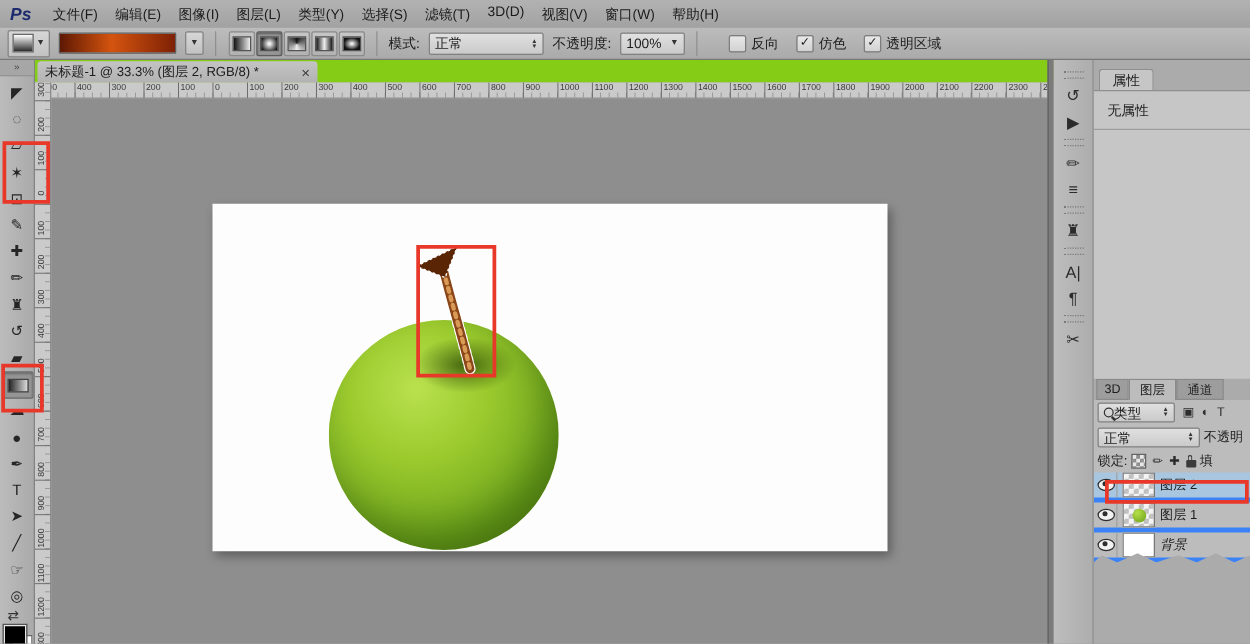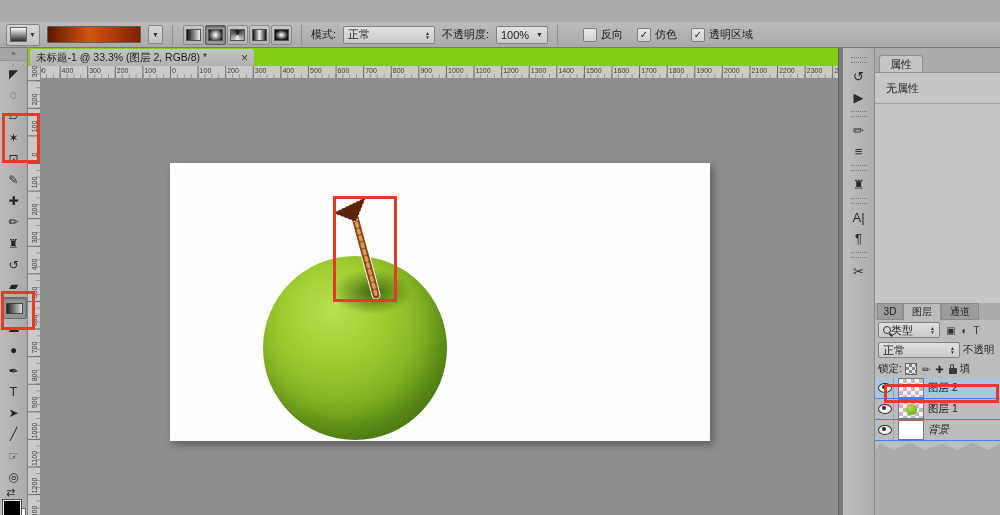--- a/index.html
+++ b/index.html
@@ -115,21 +115,21 @@
   .mag::after{content:"";position:absolute;width:4px;height:1.5px;background:#333;transform:rotate(45deg);right:-3px;bottom:-2px}
   .filter-ico{font-size:10px;color:#2e2e2e;margin-left:3px}
   .mini-checker{width:10px;height:10px;border:1px solid #666;
      background-image:linear-gradient(45deg,#888 25%,transparent 25%,transparent 75%,#888 75%),
                       linear-gradient(45deg,#888 25%,#e8e8e8 25%,#e8e8e8 75%,#888 75%);
      background-size:6px 6px;background-position:0 0,3px 3px}
   .lock-glyph{font-size:10px;color:#2b2b2b}
   .mini-lock{width:8px;height:6px;background:#3a3a3a;border-radius:1px;position:relative;margin-top:4px}
   .mini-lock::before{content:"";position:absolute;left:1px;top:-4px;width:4px;height:4px;
      border:1.5px solid #3a3a3a;border-bottom:none;border-radius:3px 3px 0 0;box-sizing:border-box}
-  .lrow{display:flex;align-items:center;gap:4px;height:20px;border-bottom:1px solid #3b82f6;padding:0 2px}
+  .lrow{display:flex;align-items:center;gap:4px;height:20px;border-bottom:4px solid #3b82f6;padding:0 2px}
   .lrow.selected{background:#a9c6e0}
   .eye-cell{width:16px;display:flex;align-items:center;justify-content:center;border-right:1px solid #a0a0a0;height:100%}
   .eye{width:12px;height:8px;border:1px solid #2e2e2e;border-radius:50%;background:#f2f2f2;position:relative}
   .eye::after{content:"";position:absolute;left:3px;top:1.2px;width:4px;height:4px;border-radius:50%;background:#2e2e2e}
   .thumb{width:24px;height:18px;border:1px solid #777;background:#fff;flex:none;display:flex}
   .thumb.transparent,.thumb.apple{
      background-image:linear-gradient(45deg,#bdbdbd 25%,transparent 25%,transparent 75%,#bdbdbd 75%),
                       linear-gradient(45deg,#bdbdbd 25%,#f4f4f4 25%,#f4f4f4 75%,#bdbdbd 75%);
      background-size:8px 8px;background-position:0 0,4px 4px}
   .thumb-dot{width:11px;height:11px;border-radius:50%;margin:auto;background:radial-gradient(circle at 35% 30%,#b6e04a,#699d17)}
@@ -137,20 +137,36 @@
   .lname.italic{font-style:italic}
 
   
   .anno{position:absolute;border:3px solid #e8382a;box-sizing:border-box;pointer-events:none}
 </style>
 </head>
 <body>
 
 <div id="root">
 
+  <div id="menubar" class="abs">
+    <span id="ps-logo">Ps</span>
+    <div id="menu-items" style="display:flex">
+        <span class="menu-item">文件(F)</span>
+        <span class="menu-item">编辑(E)</span>
+        <span class="menu-item">图像(I)</span>
+        <span class="menu-item">图层(L)</span>
+        <span class="menu-item">类型(Y)</span>
+        <span class="menu-item">选择(S)</span>
+        <span class="menu-item">滤镜(T)</span>
+        <span class="menu-item">3D(D)</span>
+        <span class="menu-item">视图(V)</span>
+        <span class="menu-item">窗口(W)</span>
+        <span class="menu-item">帮助(H)</span>
+      </div>
+  </div>
 
   <div id="optionsbar" class="abs">
     <div class="mini-btn">
       <span class="mini-grad"></span>
       <span class="dn-arrow">▼</span>
     </div>
     <div id="grad-preview" style="background: linear-gradient(90deg, rgb(94, 24, 3), rgb(212, 84, 15) 45%, rgb(126, 33, 5));"></div>
     <div class="mini-btn" style="height:17px">
       <span class="dn-arrow">▼</span>
     </div>

